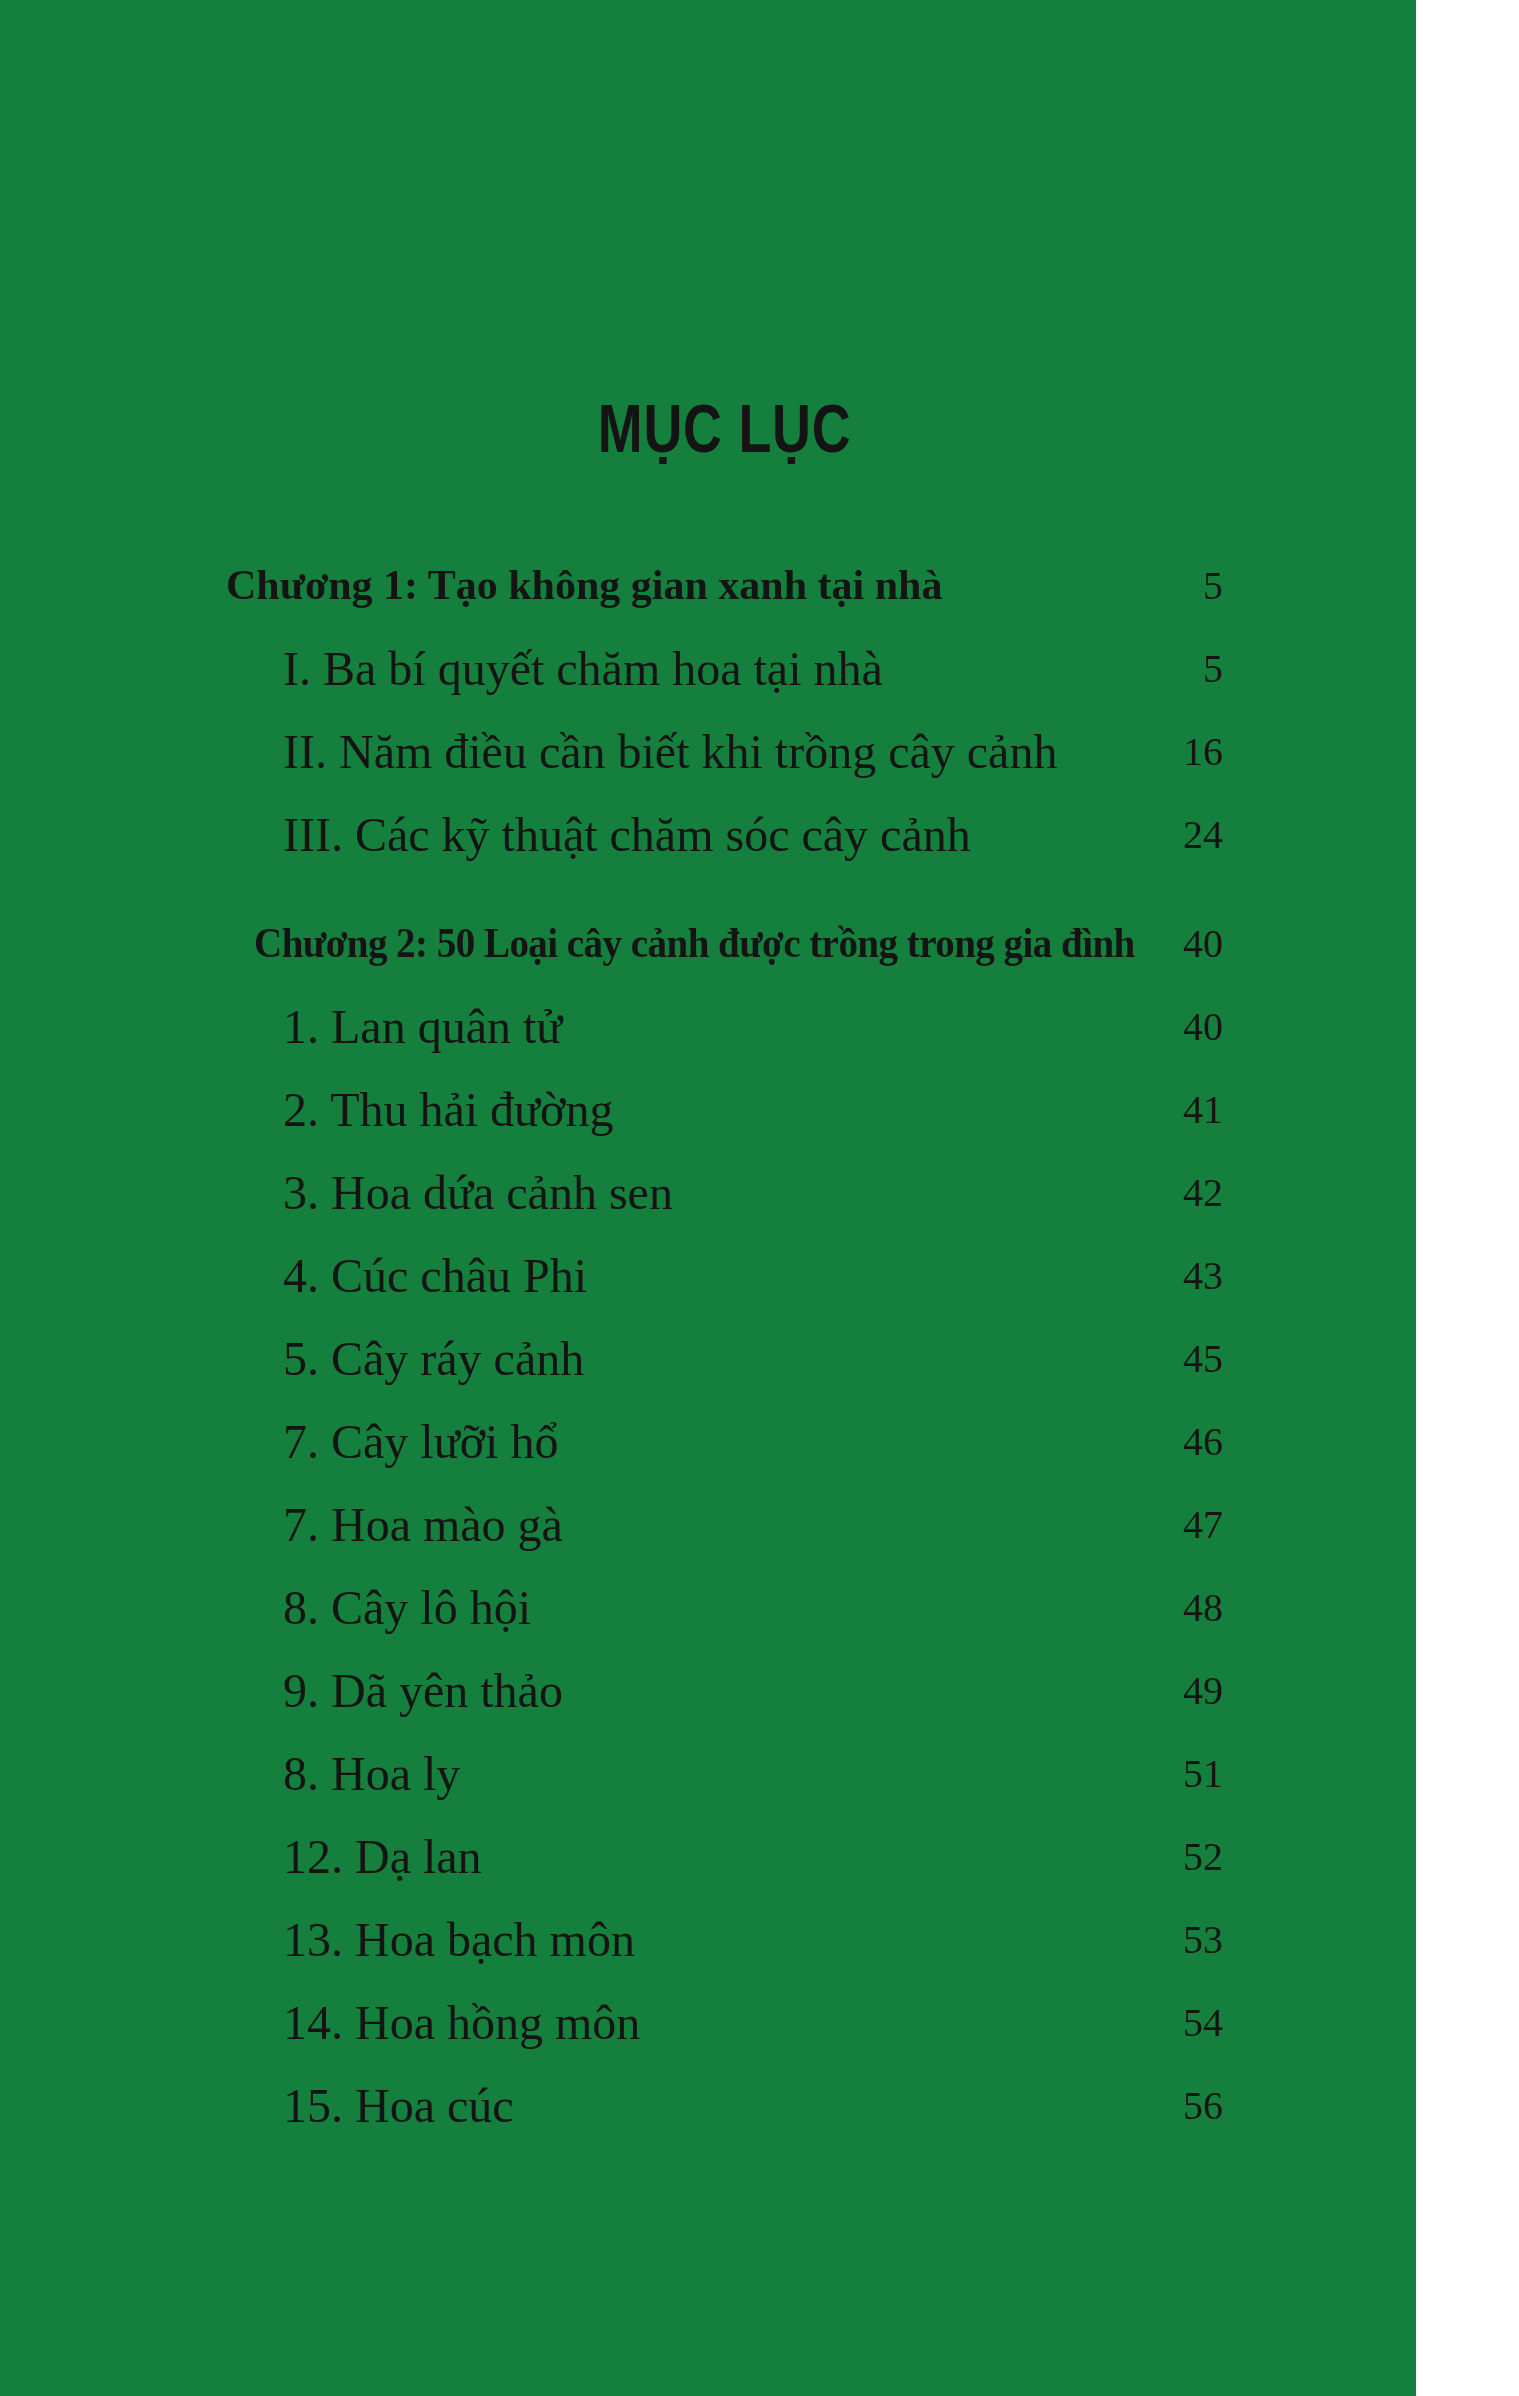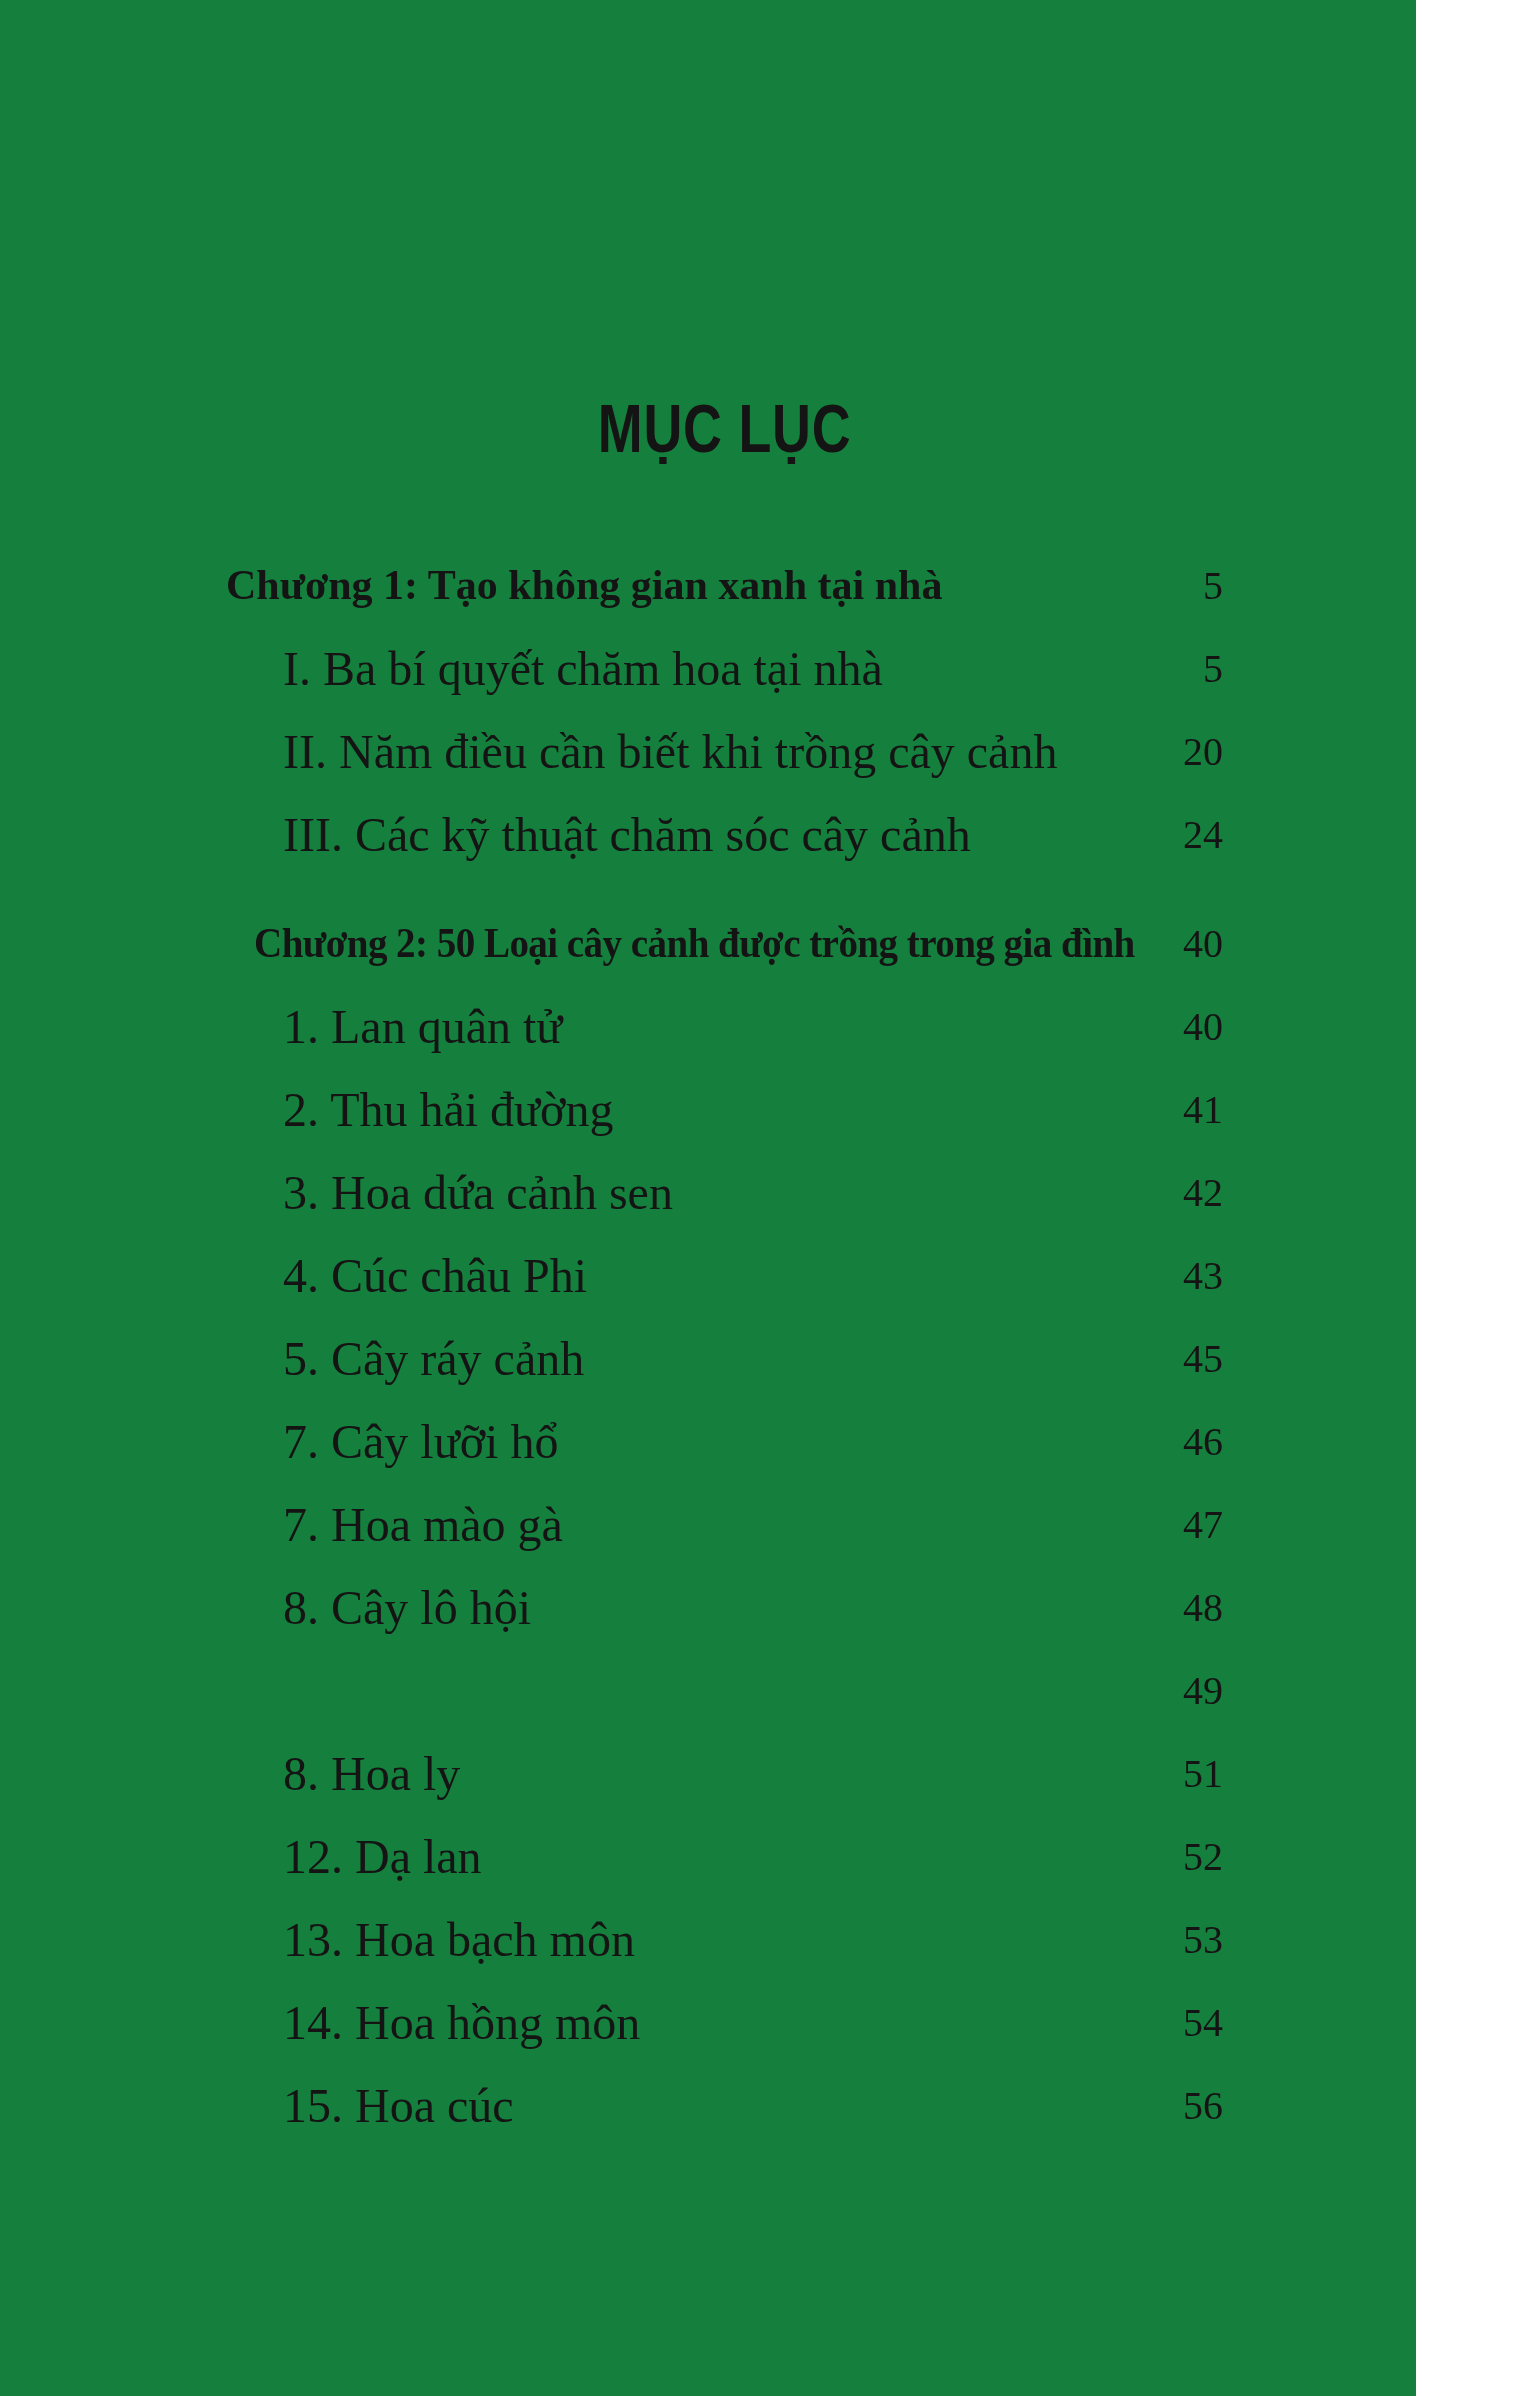--- a/index.html
+++ b/index.html
@@ -94,21 +94,21 @@
         <span class="pagenum">5</span>
       </div>
 
       <div class="row level1">
         <span class="label">I. Ba bí quyết chăm hoa tại nhà</span>
         <span class="pagenum">5</span>
       </div>
 
       <div class="row level1">
         <span class="label">II. Năm điều cần biết khi trồng cây cảnh</span>
-        <span class="pagenum">20</span>
+        <span class="pagenum">16</span>
       </div>
 
       <div class="row level1">
         <span class="label">III. Các kỹ thuật chăm sóc cây cảnh</span>
         <span class="pagenum">24</span>
       </div>
 
       <div class="row chapter tight">
         <span class="label">Chương 2: 50 Loại cây cảnh được trồng trong gia đình</span>
         <span class="pagenum">40</span>
@@ -148,20 +148,21 @@
         <span class="label">7. Hoa mào gà</span>
         <span class="pagenum">47</span>
       </div>
 
       <div class="row level1">
         <span class="label">8. Cây lô hội</span>
         <span class="pagenum">48</span>
       </div>
 
       <div class="row level1">
+        <span class="label">9. Dã yên thảo</span>
         <span class="pagenum">49</span>
       </div>
 
 
       <div class="row level1">
         <span class="label">8. Hoa ly</span>
         <span class="pagenum">51</span>
       </div>
 
       <div class="row level1">

